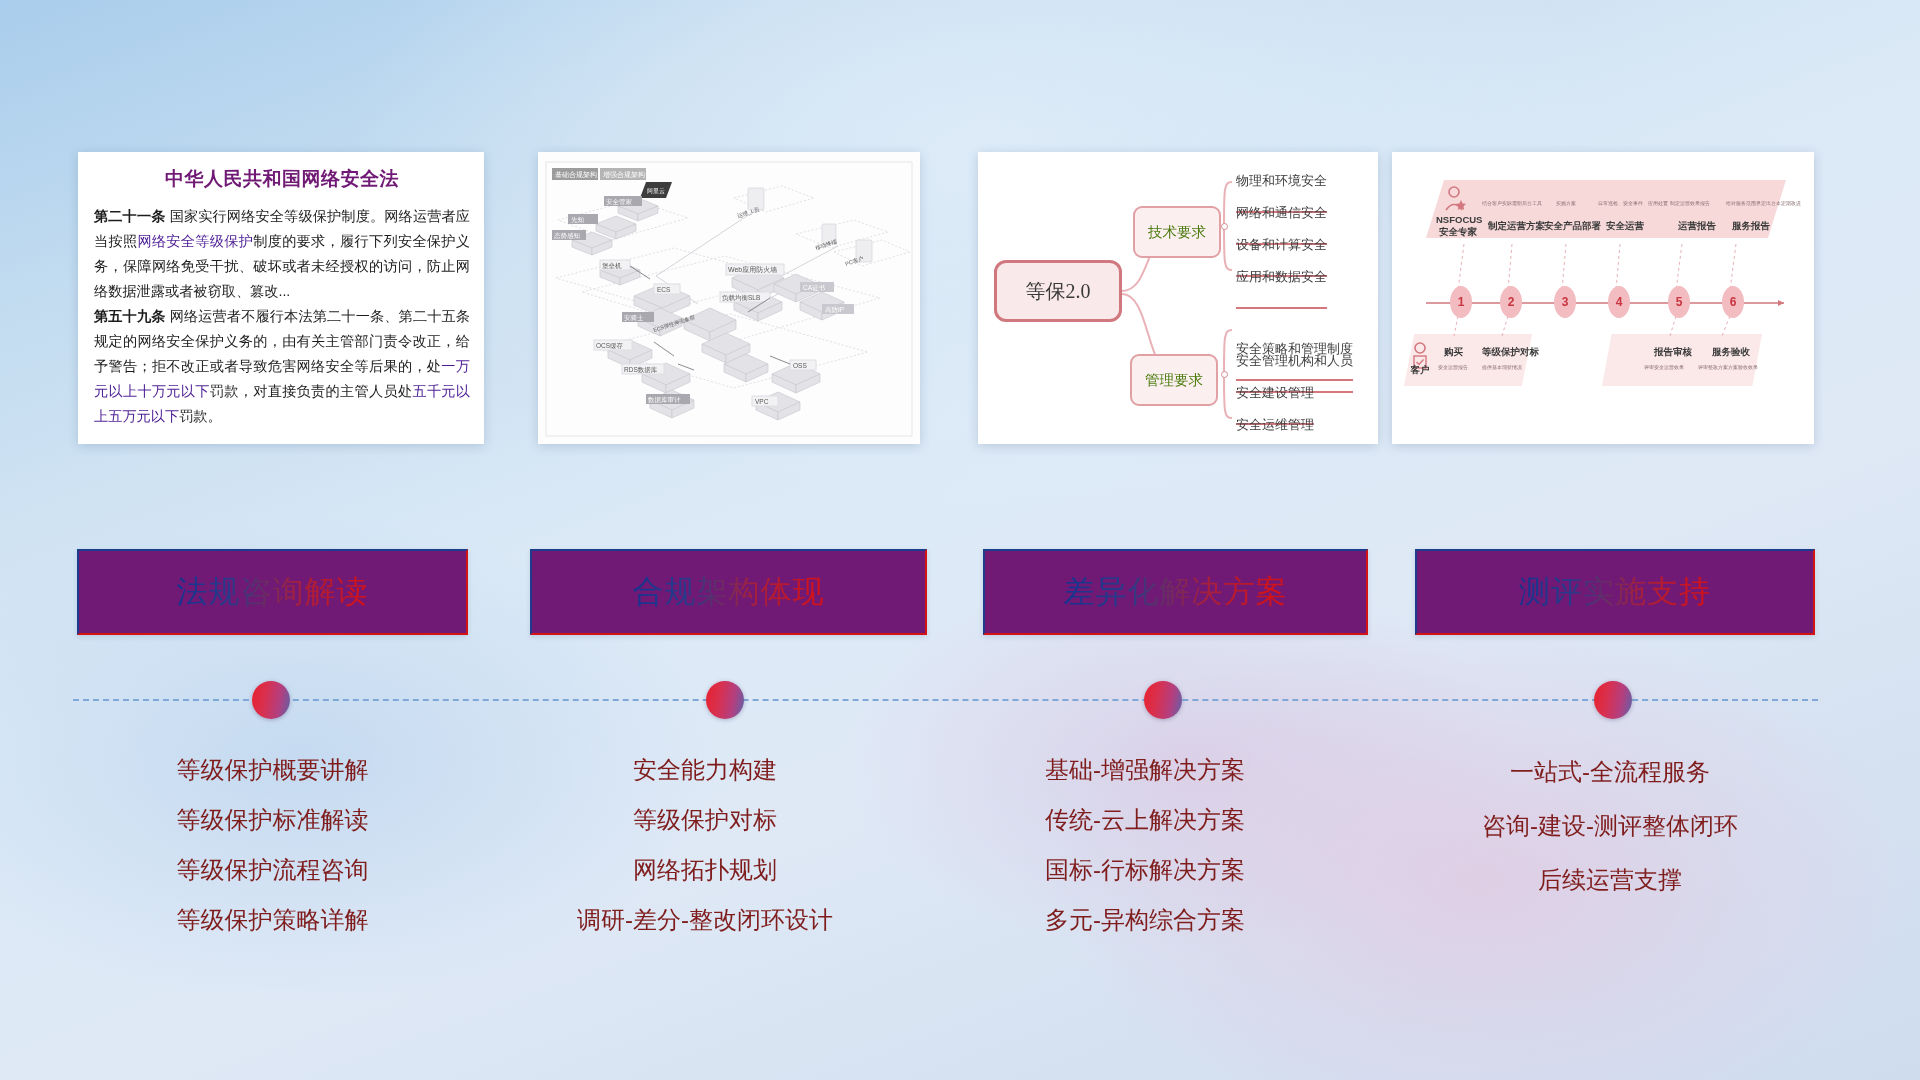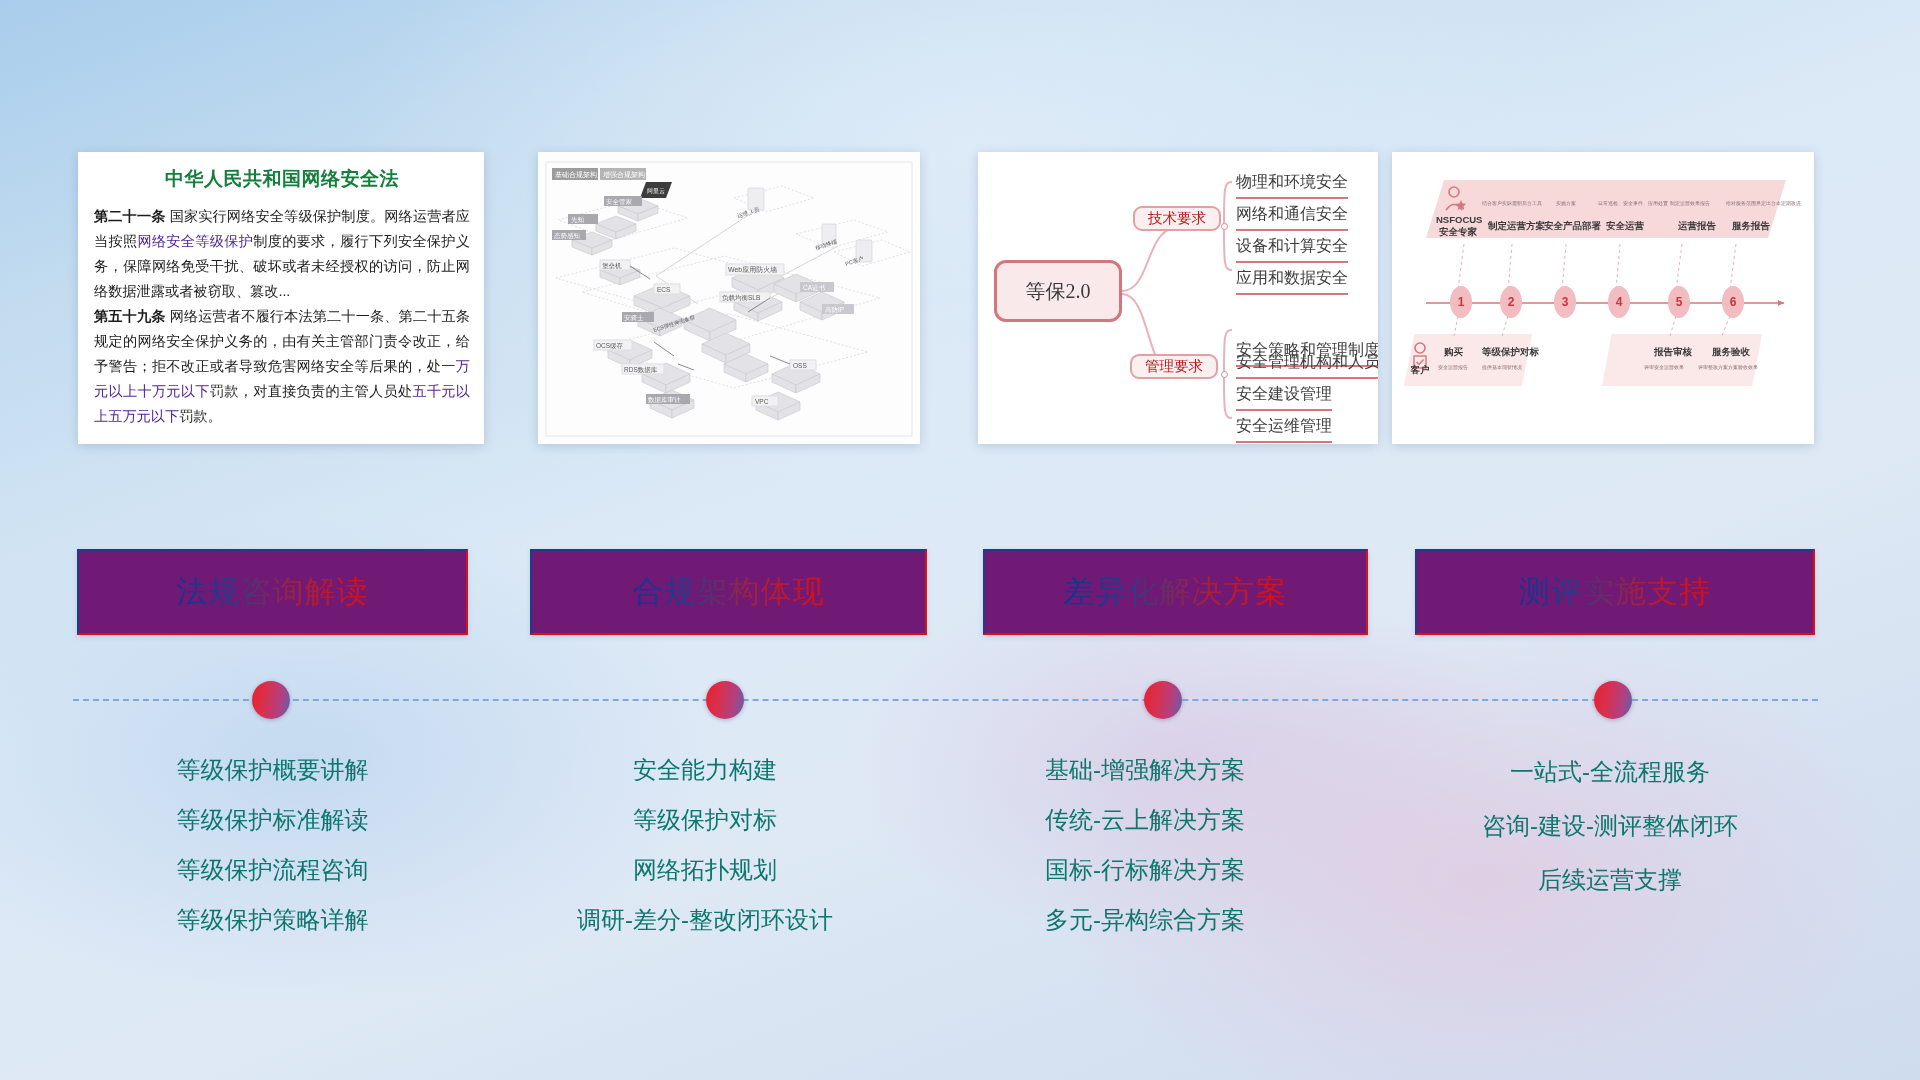--- a/index.html
+++ b/index.html
@@ -24,51 +24,51 @@
     overflow: hidden;
   }
   .card.c1 { left: 78px;  width: 406px; }
   .card.c2 { left: 538px; width: 382px; }
   .card.c3 { left: 978px; width: 400px; }
   .card.c4 { left: 1392px; width: 422px; }
 
   
   .law { padding: 14px 14px 10px 16px; }
   .law-title {
-    text-align: center; font-weight: bold; font-size: 19px; color: #15803d;
+    text-align: center; font-weight: bold; font-size: 19px; color: #701a75;
     letter-spacing: 0.5px; margin-bottom: 12px;
   }
   .law-p { font-size: 14.2px; line-height: 25px; color: #1c1c1c; text-align: justify; }
   .law-p + .law-p { }
   .law-p b { font-weight: bold; }
   .law-p .r { color: #4c1d95; }
 
   
   .arch { position: relative; width: 100%; height: 100%; background: #fcfcfd; }
 
   
   .mind { position: relative; width: 100%; height: 100%; background: #fff; }
   .mm-root {
     position: absolute; left: 16px; top: 108px; width: 128px; height: 62px;
     border: 3px solid #d1787e; border-radius: 12px; background: #fae9ea;
     display: flex; align-items: center; justify-content: center;
     font-size: 20px; color: #3a3a3a; font-family: "Liberation Serif", serif;
   }
   .mm-branch {
-    position: absolute; width: 88px; height: 25px;
+    position: absolute; width: 88px; height: 52px;
     border: 2px solid #e0a0a4; border-radius: 9px; background: #fbeff0;
     display: flex; align-items: center; justify-content: center;
-    font-size: 14.5px; color: #b91c1c; font-family: "Liberation Serif", serif;
+    font-size: 14.5px; color: #4d7c0f; font-family: "Liberation Serif", serif;
   }
   .mm-branch.tech { left: 155px; top: 54px; }
   .mm-branch.mgmt { left: 152px; top: 202px; }
   .mm-leaf {
-    position: absolute; font-size: 16px; color: #3d3d3d;
+    position: absolute; font-size: 13px; color: #3d3d3d;
     font-family: "Liberation Serif", serif; white-space: nowrap;
-    padding-bottom: 4px; border-bottom: 2.5px solid #d4787e;
+    padding-bottom: 21px; border-bottom: 2.5px solid #d4787e;
   }
   .mm-dot { position: absolute; width: 7px; height: 7px; border: 1.6px solid #d98a90; border-radius: 50%; background: #fff; }
 
   
   .nsf { position: relative; width: 100%; height: 100%; background: #fff; }
   .nsf-band {
     position: absolute; background: #f7d9da; height: 58px;
   }
   .nsf-band.top { left: 34px; top: 28px; width: 360px;
     clip-path: polygon(5% 0, 100% 0, 95% 100%, 0 100%); }
@@ -121,21 +121,21 @@
   .tl-dot.d4 { left: 1594px; }
 
   
   .cols { position: absolute; top: 745px; left: 0; width: 1920px; }
   .col { position: absolute; top: 0; text-align: center; }
   .col.k1 { left: 60px;  width: 425px; }
   .col.k2 { left: 495px; width: 420px; }
   .col.k3 { left: 935px; width: 420px; }
   .col.k4 { left: 1400px; width: 420px; }
   .col .item {
-    font-size: 24px; color: #0f766e; line-height: 50px; white-space: nowrap;
+    font-size: 24px; color: #7f1d1d; line-height: 50px; white-space: nowrap;
     font-family: "Liberation Sans", sans-serif;
   }
   .col.k4 .item { line-height: 54px; }
 </style>
 </head>
 <body>
 
 <div class="cards">
 
   <div class="card c1">

